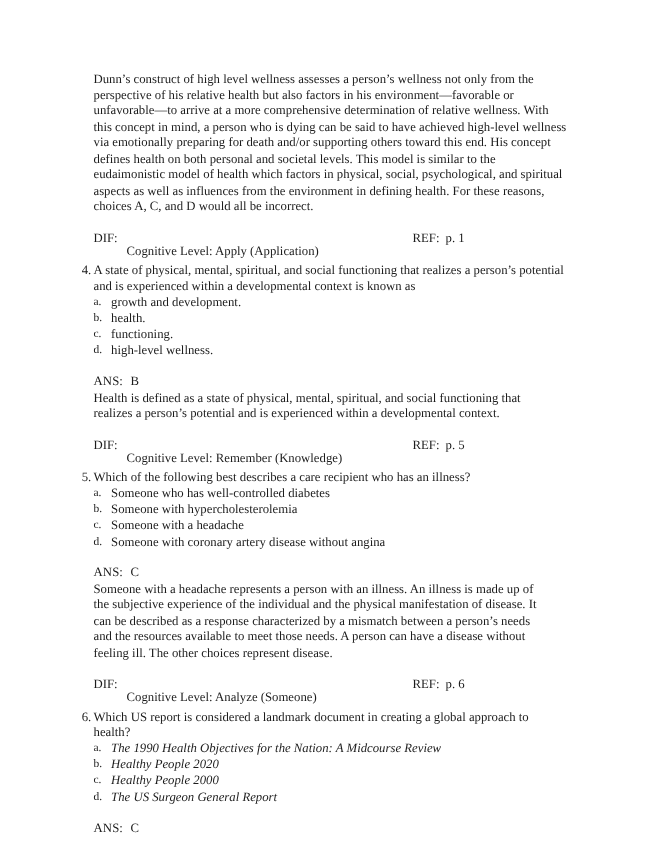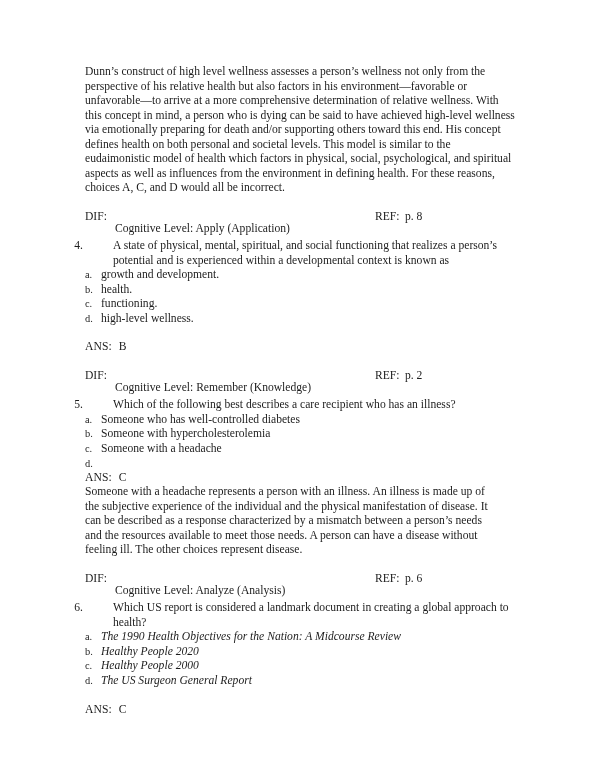--- a/index.html
+++ b/index.html
@@ -46,21 +46,20 @@
   }
   .q-num {
     position: absolute;
     left: 0;
     top: 0;
     width: 13px;
     text-align: right;
   }
   .q-text {
     display: block;
-    margin-left: 28px;
   }
 
   
   .options {
     list-style: none;
     margin: 0;
     padding: 0 0 0 15px;
   }
   .option {
     position: relative;
@@ -128,21 +127,21 @@
   <div class="content">
 
     <p class="para">Dunn’s construct of high level wellness assesses a person’s wellness not only from the perspective of his relative health but also factors in his environment—favorable or unfavorable—to arrive at a more comprehensive determination of relative wellness. With this concept in mind, a person who is dying can be said to have achieved high-level wellness via emotionally preparing for death and/or supporting others toward this end. His concept defines health on both personal and societal levels. This model is similar to the eudaimonistic model of health which factors in physical, social, psychological, and spiritual aspects as well as influences from the environment in defining health. For these reasons, choices A, C, and D would all be incorrect.</p>
 
     <div class="spacer-md"></div>
 
     <div class="meta-line">
       <span class="meta-dif-label">DIF:</span>
       <span class="meta-dif-value">Cognitive Level: Apply (Application)</span>
       <span class="meta-ref-label">REF:</span>
-      <span class="meta-ref-value">p. 8</span>
+      <span class="meta-ref-value">p. 1</span>
     </div>
 
     <div class="spacer-lg"></div>
 
     <div class="question">
       <span class="q-num">4.</span>
       <span class="q-text">A state of physical, mental, spiritual, and social functioning that realizes a person’s potential and is experienced within a developmental context is known as</span>
     </div>
     <ul class="options">
       <li class="option">
@@ -163,29 +162,30 @@
       </li>
     </ul>
 
     <div class="spacer-md"></div>
 
     <div class="ans-block">
       <div class="ans-line">
         <span class="ans-label">ANS:</span>
         <span class="ans-value">B</span>
       </div>
+      <p class="rationale">Health is defined as a state of physical, mental, spiritual, and social functioning that realizes a person’s potential and is experienced within a developmental context.</p>
     </div>
 
     <div class="spacer-md"></div>
 
     <div class="meta-line">
       <span class="meta-dif-label">DIF:</span>
       <span class="meta-dif-value">Cognitive Level: Remember (Knowledge)</span>
       <span class="meta-ref-label">REF:</span>
-      <span class="meta-ref-value">p. 2</span>
+      <span class="meta-ref-value">p. 5</span>
     </div>
 
     <div class="spacer-lg"></div>
 
     <div class="question">
       <span class="q-num">5.</span>
       <span class="q-text">Which of the following best describes a care recipient who has an illness?</span>
     </div>
     <ul class="options">
       <li class="option">
@@ -195,38 +195,39 @@
       <li class="option">
         <span class="opt-letter">b.</span>
         <span class="opt-text">Someone with hypercholesterolemia</span>
       </li>
       <li class="option">
         <span class="opt-letter">c.</span>
         <span class="opt-text">Someone with a headache</span>
       </li>
       <li class="option">
         <span class="opt-letter">d.</span>
+        <span class="opt-text">Someone with coronary artery disease without angina</span>
       </li>
     </ul>
 
     <div class="spacer-md"></div>
 
     <div class="ans-block">
       <div class="ans-line">
         <span class="ans-label">ANS:</span>
         <span class="ans-value">C</span>
       </div>
       <p class="rationale">Someone with a headache represents a person with an illness. An illness is made up of the subjective experience of the individual and the physical manifestation of disease. It can be described as a response characterized by a mismatch between a person’s needs and the resources available to meet those needs. A person can have a disease without feeling ill. The other choices represent disease.</p>
     </div>
 
     <div class="spacer-md"></div>
 
     <div class="meta-line">
       <span class="meta-dif-label">DIF:</span>
-      <span class="meta-dif-value">Cognitive Level: Analyze (Analysis)</span>
+      <span class="meta-dif-value">Cognitive Level: Analyze (Someone)</span>
       <span class="meta-ref-label">REF:</span>
       <span class="meta-ref-value">p. 6</span>
     </div>
 
     <div class="spacer-lg"></div>
 
     <div class="question">
       <span class="q-num">6.</span>
       <span class="q-text">Which US report is considered a landmark document in creating a global approach to health?</span>
     </div>

